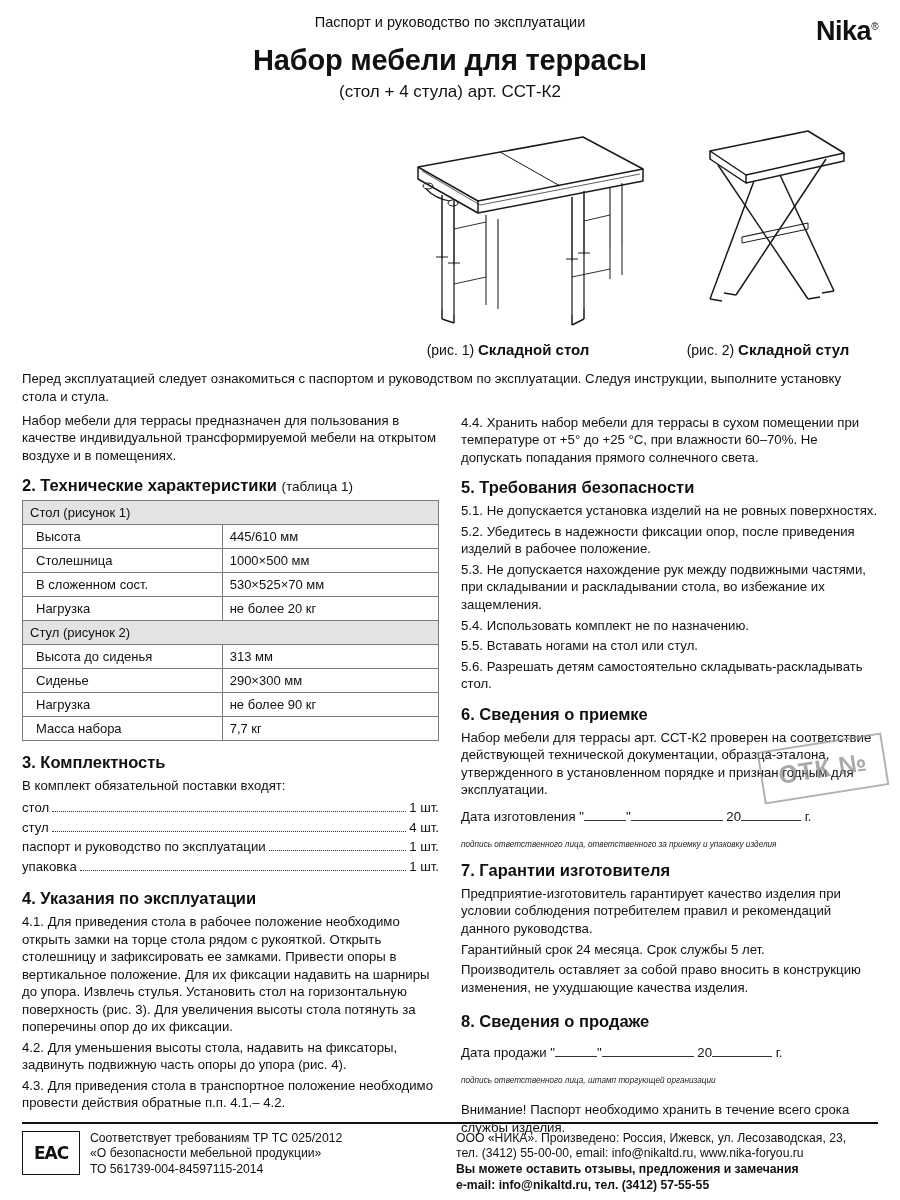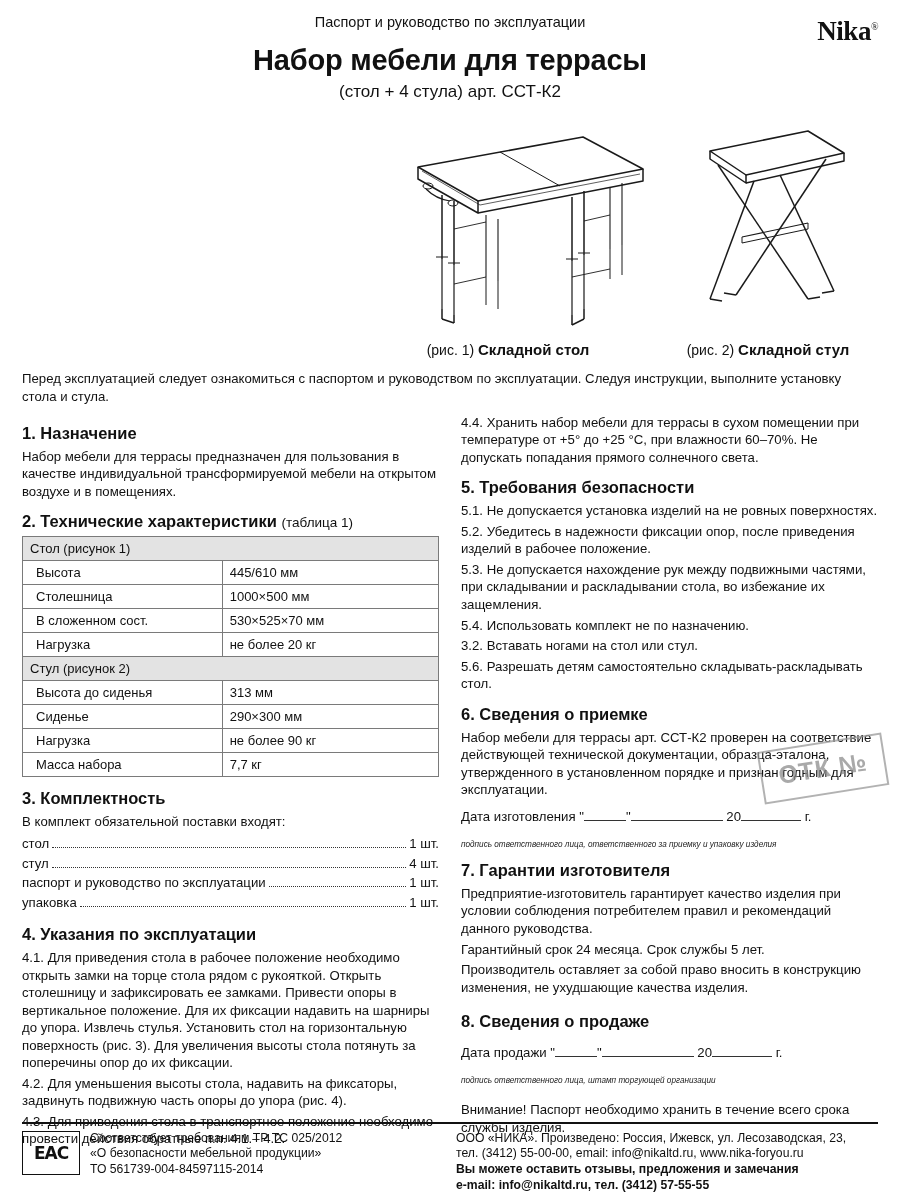--- a/index.html
+++ b/index.html
@@ -25,21 +25,21 @@
 
   
   .header {
     position: relative;
     text-align: center;
   }
   .brand {
     position: absolute;
     right: 0;
     top: 2px;
-    font-family: Liberation Serif, serif;
+    font-family: Liberation Sans, sans-serif;
     font-size: 27px;
     font-weight: bold;
     letter-spacing: -0.5px;
   }
   .brand .reg {
     font-size: 10px;
     vertical-align: super;
     font-weight: normal;
   }
   .doc-kicker {
@@ -300,21 +300,20 @@
       </div>
     </div>
   </div>
 
   <div class="lead">Перед эксплуатацией следует ознакомиться с паспортом и руководством по эксплуатации. Следуя инструкции, выполните установку стола и стула.</div>
 
   <div class="cols">
 
     <div class="col left">
 
-      <h2>1. Назначение</h2>
       <p>Набор мебели для террасы предназначен для пользования в качестве индивидуальной трансформируемой мебели на открытом воздухе и в помещениях.</p>
 
       <h2>
         <span>2. Технические характеристики</span>
         <span class="light">(таблица 1)</span>
       </h2>
 
       <table class="spec">
         <tbody>
             <tr class="section">
@@ -390,21 +389,21 @@
 
     <div class="col right">
 
       <p style="margin-top:2px;">4.4. Хранить набор мебели для террасы в сухом помещении при температуре от +5° до +25 °С, при влажности 60–70%. Не допускать попадания прямого солнечного света.</p>
 
       <h2>5. Требования безопасности</h2>
       <p>5.1. Не допускается установка изделий на не ровных поверхностях.</p>
       <p>5.2. Убедитесь в надежности фиксации опор, после приведения изделий в рабочее положение.</p>
       <p>5.3. Не допускается нахождение рук между подвижными частями, при складывании и раскладывании стола, во избежание их защемления.</p>
       <p>5.4. Использовать комплект не по назначению.</p>
-      <p>3.2. Вставать ногами на стол или стул.</p>
+      <p>5.5. Вставать ногами на стол или стул.</p>
       <p>5.6. Разрешать детям самостоятельно складывать-раскладывать стол.</p>
 
       <h2>6. Сведения о приемке</h2>
       <p>Набор мебели для террасы арт. ССТ-К2 проверен на соответствие действующей технической документации, образца-эталона, утвержденного в установленном порядке и признан годным для эксплуатации.</p>
 
       <div class="stamp">ОТК №</div>
 
       <div class="sig-row">
         <span>Дата изготовления "</span><span class="ul u-sm"></span><span>"</span><span class="ul u-lg"></span>
         <span>20</span><span class="ul u-md"></span>

